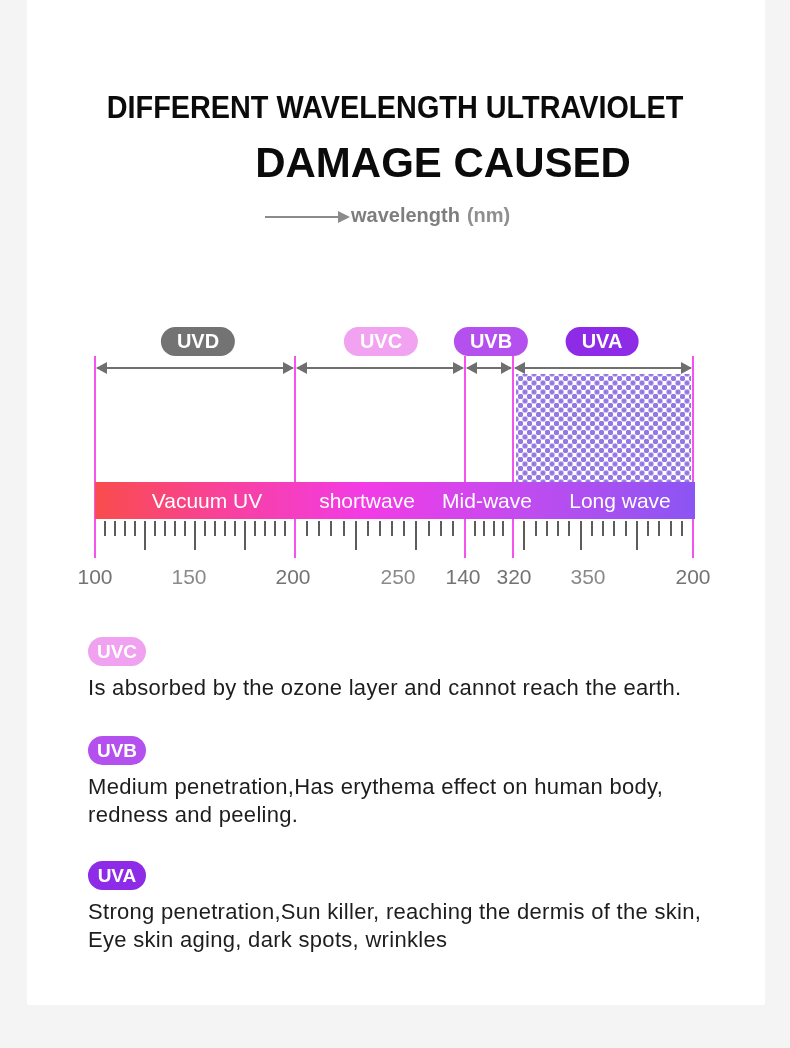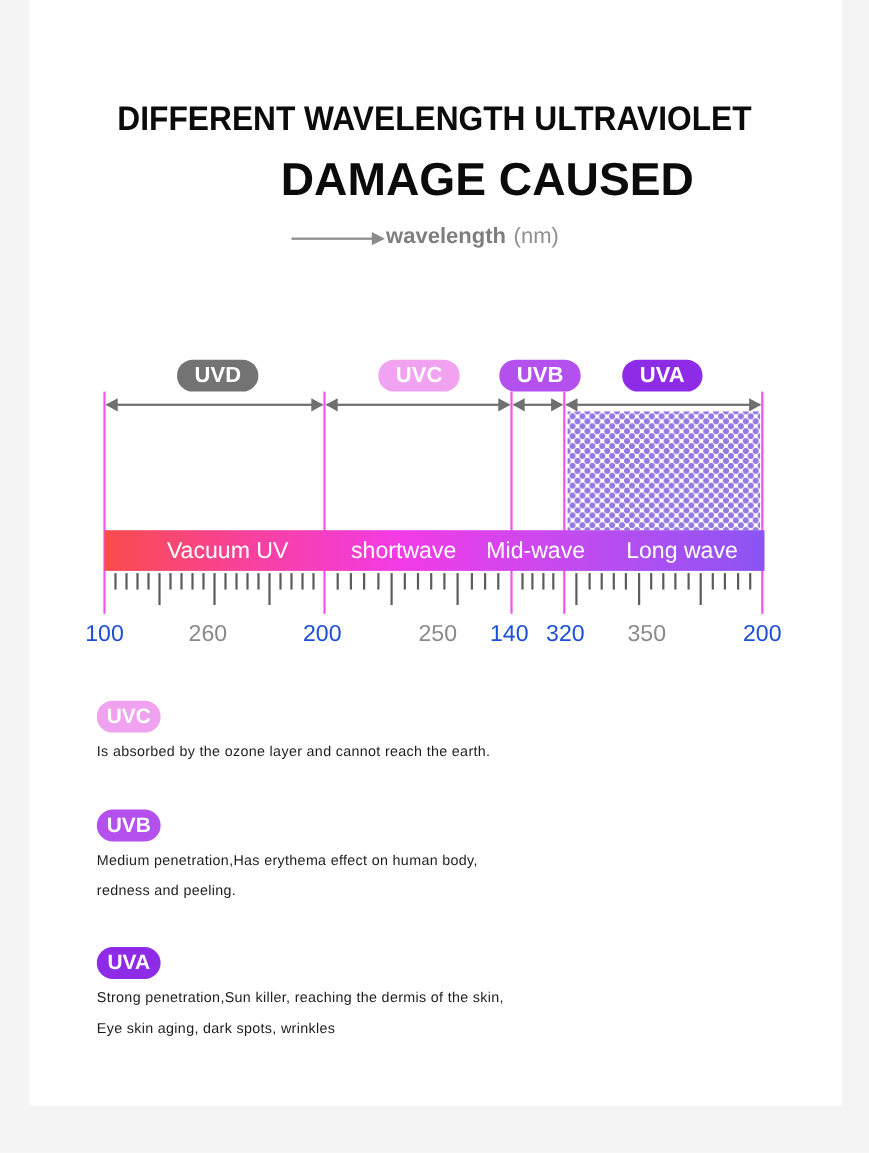--- a/index.html
+++ b/index.html
@@ -24,21 +24,21 @@
   }
 
   
   .wl-arrow { position:absolute; left:265px; top:216px; width:74px; height:2px; background:#8b8b8b; }
   .wl-arrow::after {
     content:""; position:absolute; right:-11px; top:-5px;
     border-left:12px solid #8b8b8b; border-top:6px solid transparent; border-bottom:6px solid transparent;
   }
   .wl-label { position:absolute; left:351px; top:204px; font-size:20px; color:#7e7e7e; }
   .wl-label .wl-word { font-weight:bold; }
-  .wl-label .wl-unit { font-weight:400; margin-left:7px; color:#8f8f8f; }
+  .wl-label .wl-unit { font-weight:700; margin-left:7px; color:#8f8f8f; }
 
   
   .band-pill {
     position:absolute; top:327px; transform:translateX(-50%);
     height:29px; line-height:29px; padding:0 16px; border-radius:15px;
     color:#fff; font-size:20px; font-weight:bold; white-space:nowrap;
   }
 
   
   .range-arrow { position:absolute; top:367px; height:2px; background:#6f6f6f; }
@@ -77,30 +77,30 @@
 
   
   .tick { position:absolute; top:521px; width:2px; background:#5c5c5c; }
   .tick.short { height:15px; }
   .tick.long  { height:29px; }
 
   .scale-num {
     position:absolute; top:565px; transform:translateX(-50%);
     font-size:21px; white-space:nowrap;
   }
-  .scale-num.hl { color:#1d4ed8; }
+  .scale-num.hl { color:#737373; }
   .scale-num.gr { color:#8a8a8a; }
 
   
   .section-pill {
     position:absolute; left:88px; width:58px; height:29px; line-height:29px;
     border-radius:15px; text-align:center; color:#fff; font-size:19px; font-weight:bold;
   }
   .section-line {
-    position:absolute; left:88px; font-size:13px; color:#1d1d1d; letter-spacing:0.3px;
+    position:absolute; left:88px; font-size:22px; color:#1d1d1d; letter-spacing:0.3px;
     white-space:nowrap;
   }
 </style>
 </head>
 <body>
 
 <div class="page">
   <div class="card"></div>
 
   <div class="title1">DIFFERENT WAVELENGTH ULTRAVIOLET</div>
@@ -183,21 +183,21 @@
       <div class="tick short" style="left: 613.3px;"></div>
       <div class="tick short" style="left: 624.5px;"></div>
       <div class="tick long" style="left: 635.8px;"></div>
       <div class="tick short" style="left: 647px;"></div>
       <div class="tick short" style="left: 658.3px;"></div>
       <div class="tick short" style="left: 669.5px;"></div>
       <div class="tick short" style="left: 680.8px;"></div>
     </div>
 
   <span class="scale-num hl" style="left:95px">100</span>
-  <span class="scale-num gr" style="left:189px">260</span>
+  <span class="scale-num gr" style="left:189px">150</span>
   <span class="scale-num hl" style="left:293px">200</span>
   <span class="scale-num gr" style="left:398px">250</span>
   <span class="scale-num hl" style="left:463px">140</span>
   <span class="scale-num hl" style="left:514px">320</span>
   <span class="scale-num gr" style="left:588px">350</span>
   <span class="scale-num hl" style="left:693px">200</span>
 
   <span class="section-pill" style="top: 637px; background: rgb(240, 161, 240);">UVC</span>
   <div class="section-line" style="top:675px">Is absorbed by the ozone layer and cannot reach the earth.</div>
 

